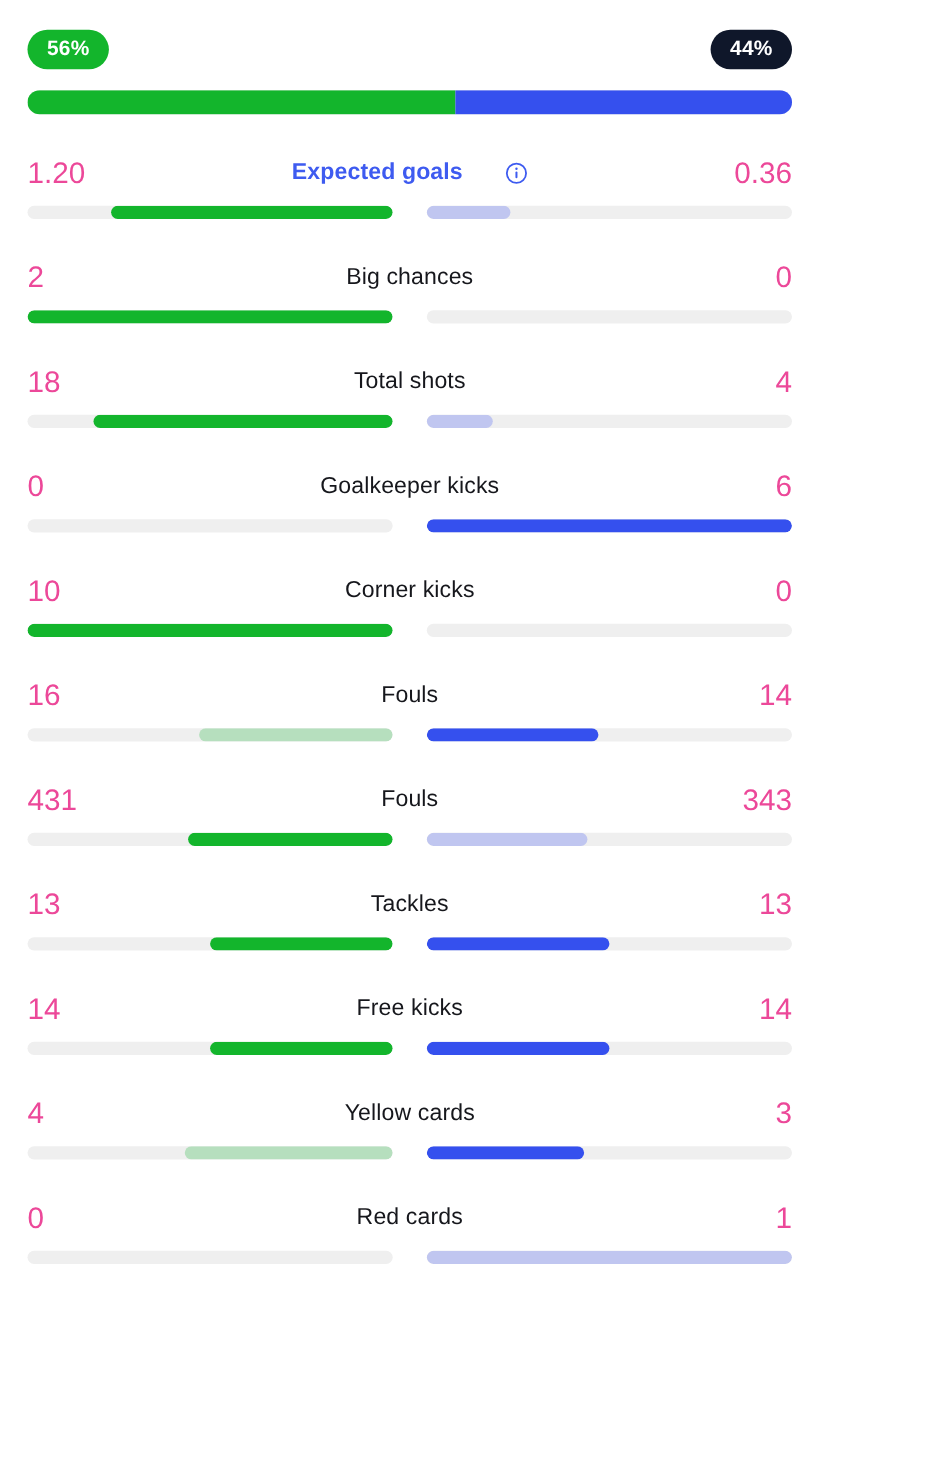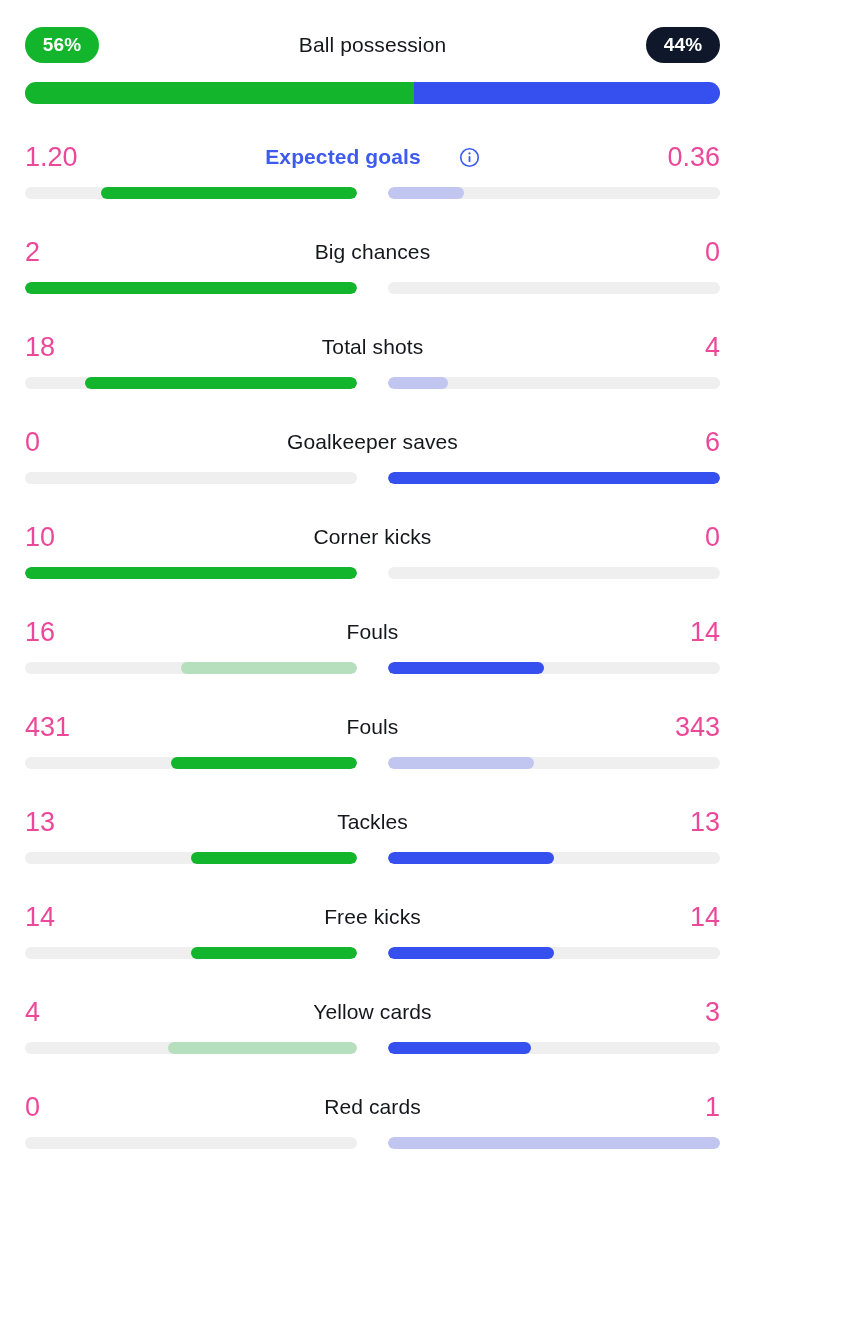--- a/index.html
+++ b/index.html
@@ -139,21 +139,20 @@
   .fill.none         { background: transparent; }
 </style>
 </head>
 <body>
 
 <div id="stats-panel">
 
   <div class="possession-row">
     <div class="possession-head">
       <div class="pill home">56%</div>
-      <div class="possession-title">Ball possession</div>
       <div class="pill away">44%</div>
     </div>
     <div class="possession-bar">
       <div class="seg-home" style="width: 56%;"></div>
       <div class="seg-away" style="width: 44%;"></div>
     </div>
   </div>
 
   <div id="rows-host">
       <div class="stat-row">
@@ -211,21 +210,21 @@
           </div>
           <div class="track right">
             <div class="fill blue-pale" style="width: 18%;"></div>
           </div>
         </div>
       </div>
       <div class="stat-row">
         <div class="stat-head">
           <div class="stat-value home">0</div>
           <div class="stat-label">
-            <span>Goalkeeper saves</span>
+            <span>Goalkeeper kicks</span>
           </div>
           <div class="stat-value away">6</div>
         </div>
         <div class="bars">
           <div class="track left">
             <div class="fill none" style="width: 0%;"></div>
           </div>
           <div class="track right">
             <div class="fill blue" style="width: 100%;"></div>
           </div>

